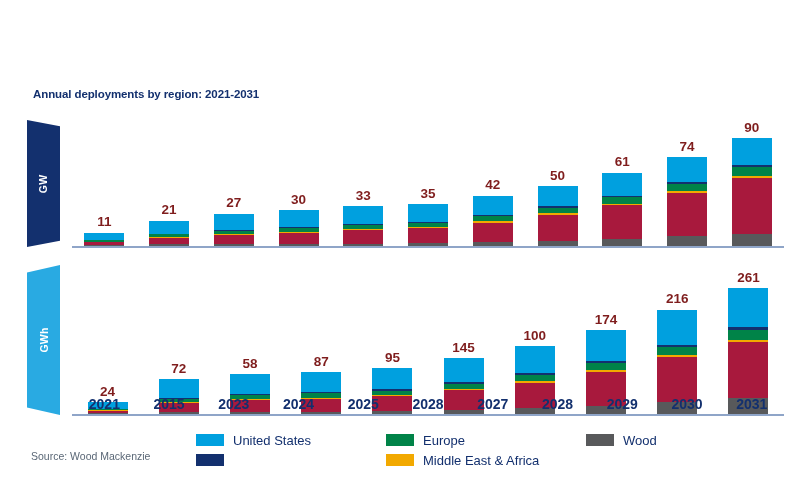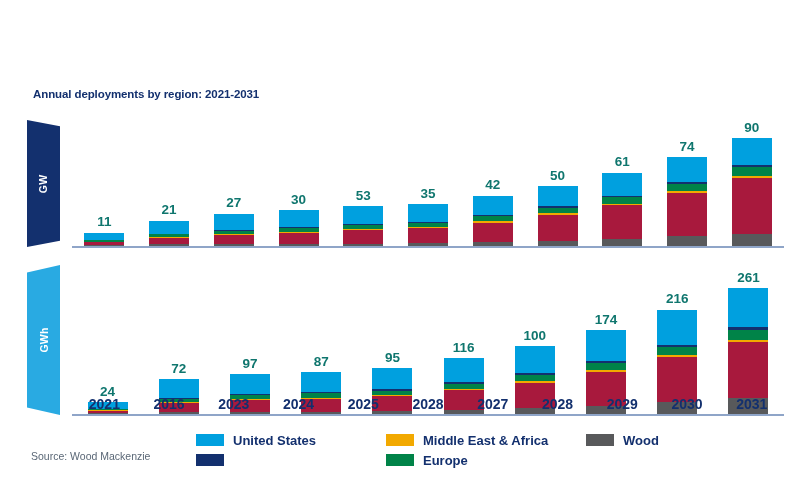--- a/index.html
+++ b/index.html
@@ -59,21 +59,21 @@
     position:absolute;left:0;right:0;bottom:2px;top:0;
     display:flex;align-items:flex-end;
   }
   .barcell{
     flex:1 1 0;
     display:flex;flex-direction:column;align-items:center;justify-content:flex-end;
     height:100%;
     position:relative;
   }
   .barvalue{
-    font-size:13.5px;font-weight:bold;color:#0f766e;
+    font-size:13.5px;font-weight:bold;color:#7f1d1d;
     line-height:1;margin-bottom:4px;
   }
   .bar{
     width:40px;
     display:flex;flex-direction:column;
   }
   .seg{width:100%;}
 
   
   #xaxis{
@@ -92,21 +92,21 @@
     grid-template-columns:190px 200px 180px;
     grid-template-rows:20px 20px;
     grid-auto-flow:column;
     align-content:start;
   }
   .legend-item{
     display:flex;align-items:center;gap:9px;
   }
   .swatch{width:28px;height:12px;flex:0 0 auto;}
   .legend-label{
-    font-size:13px;font-weight:bold;color:#13306E;white-space:nowrap;
+    font-size:13px;font-weight:normal;color:#13306E;white-space:nowrap;
   }
 
   
   #source{
     position:absolute;left:31px;top:450px;
     font-size:10.5px;color:#5A6776;font-weight:normal;
   }
 </style>
 </head>
 <body>
@@ -162,21 +162,21 @@
           <div class="bar" style="height: 36px;">
             <div class="seg" style="background: rgb(0, 160, 223); height: 47.6667%;"></div>
             <div class="seg" style="background: rgb(19, 48, 110); height: 2.33333%;"></div>
             <div class="seg" style="background: rgb(0, 131, 72); height: 11%;"></div>
             <div class="seg" style="background: rgb(242, 169, 0); height: 3%;"></div>
             <div class="seg" style="background: rgb(168, 25, 61); height: 30%;"></div>
             <div class="seg" style="background: rgb(88, 89, 91); height: 6%;"></div>
           </div>
         </div>
         <div class="barcell">
-          <div class="barvalue">53</div>
+          <div class="barvalue">33</div>
           <div class="bar" style="height: 39.6px;">
             <div class="seg" style="background: rgb(0, 160, 223); height: 44.5455%;"></div>
             <div class="seg" style="background: rgb(19, 48, 110); height: 2.42424%;"></div>
             <div class="seg" style="background: rgb(0, 131, 72); height: 10.9091%;"></div>
             <div class="seg" style="background: rgb(242, 169, 0); height: 2.72727%;"></div>
             <div class="seg" style="background: rgb(168, 25, 61); height: 33.3333%;"></div>
             <div class="seg" style="background: rgb(88, 89, 91); height: 6.06061%;"></div>
           </div>
         </div>
         <div class="barcell">
@@ -267,21 +267,21 @@
           <div class="bar" style="height: 34.7586px;">
             <div class="seg" style="background: rgb(0, 160, 223); height: 53.75%;"></div>
             <div class="seg" style="background: rgb(19, 48, 110); height: 2.5%;"></div>
             <div class="seg" style="background: rgb(0, 131, 72); height: 9.02778%;"></div>
             <div class="seg" style="background: rgb(242, 169, 0); height: 3.47222%;"></div>
             <div class="seg" style="background: rgb(168, 25, 61); height: 26.3889%;"></div>
             <div class="seg" style="background: rgb(88, 89, 91); height: 4.86111%;"></div>
           </div>
         </div>
         <div class="barcell">
-          <div class="barvalue">97</div>
+          <div class="barvalue">58</div>
           <div class="bar" style="height: 39.5862px;">
             <div class="seg" style="background: rgb(0, 160, 223); height: 50.6098%;"></div>
             <div class="seg" style="background: rgb(19, 48, 110); height: 2.56098%;"></div>
             <div class="seg" style="background: rgb(0, 131, 72); height: 9.7561%;"></div>
             <div class="seg" style="background: rgb(242, 169, 0); height: 2.92683%;"></div>
             <div class="seg" style="background: rgb(168, 25, 61); height: 29.2683%;"></div>
             <div class="seg" style="background: rgb(88, 89, 91); height: 4.87805%;"></div>
           </div>
         </div>
         <div class="barcell">
@@ -300,21 +300,21 @@
           <div class="bar" style="height: 45.8621px;">
             <div class="seg" style="background: rgb(0, 160, 223); height: 46%;"></div>
             <div class="seg" style="background: rgb(19, 48, 110); height: 2.94737%;"></div>
             <div class="seg" style="background: rgb(0, 131, 72); height: 10%;"></div>
             <div class="seg" style="background: rgb(242, 169, 0); height: 2.63158%;"></div>
             <div class="seg" style="background: rgb(168, 25, 61); height: 32.6316%;"></div>
             <div class="seg" style="background: rgb(88, 89, 91); height: 5.78947%;"></div>
           </div>
         </div>
         <div class="barcell">
-          <div class="barvalue">116</div>
+          <div class="barvalue">145</div>
           <div class="bar" style="height: 56px;">
             <div class="seg" style="background: rgb(0, 160, 223); height: 43.1034%;"></div>
             <div class="seg" style="background: rgb(19, 48, 110); height: 2.75862%;"></div>
             <div class="seg" style="background: rgb(0, 131, 72); height: 9.48276%;"></div>
             <div class="seg" style="background: rgb(242, 169, 0); height: 2.41379%;"></div>
             <div class="seg" style="background: rgb(168, 25, 61); height: 35.3448%;"></div>
             <div class="seg" style="background: rgb(88, 89, 91); height: 6.89655%;"></div>
           </div>
         </div>
         <div class="barcell">
@@ -360,47 +360,47 @@
             <div class="seg" style="background: rgb(168, 25, 61); height: 44.4444%;"></div>
             <div class="seg" style="background: rgb(88, 89, 91); height: 12.6437%;"></div>
           </div>
         </div>
       </div>
     <div class="axisline"></div>
   </div>
 
   <div id="xaxis">
       <div class="xlab">2021</div>
-      <div class="xlab">2016</div>
+      <div class="xlab">2015</div>
       <div class="xlab">2023</div>
       <div class="xlab">2024</div>
       <div class="xlab">2025</div>
       <div class="xlab">2028</div>
       <div class="xlab">2027</div>
       <div class="xlab">2028</div>
       <div class="xlab">2029</div>
       <div class="xlab">2030</div>
       <div class="xlab">2031</div>
     </div>
 
   <div id="legend">
       <div class="legend-item">
         <span class="swatch" style="background: rgb(0, 160, 223);"></span>
         <span class="legend-label">United States</span>
       </div>
       <div class="legend-item">
         <span class="swatch" style="background: rgb(19, 48, 110);"></span>
       </div>
       <div class="legend-item">
+        <span class="swatch" style="background: rgb(0, 131, 72);"></span>
+        <span class="legend-label">Europe</span>
+      </div>
+      <div class="legend-item">
         <span class="swatch" style="background: rgb(242, 169, 0);"></span>
         <span class="legend-label">Middle East &amp; Africa</span>
-      </div>
-      <div class="legend-item">
-        <span class="swatch" style="background: rgb(0, 131, 72);"></span>
-        <span class="legend-label">Europe</span>
       </div>
       <div class="legend-item">
         <span class="swatch" style="background: rgb(88, 89, 91);"></span>
         <span class="legend-label">Wood</span>
       </div>
     </div>
 
   <div id="source">Source: Wood Mackenzie</div>
 
 </div>

